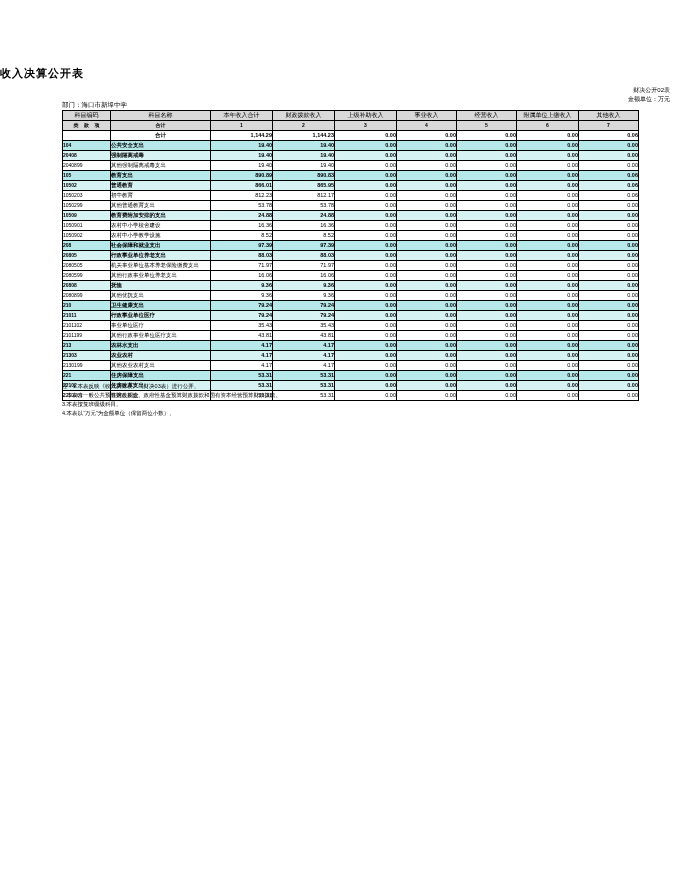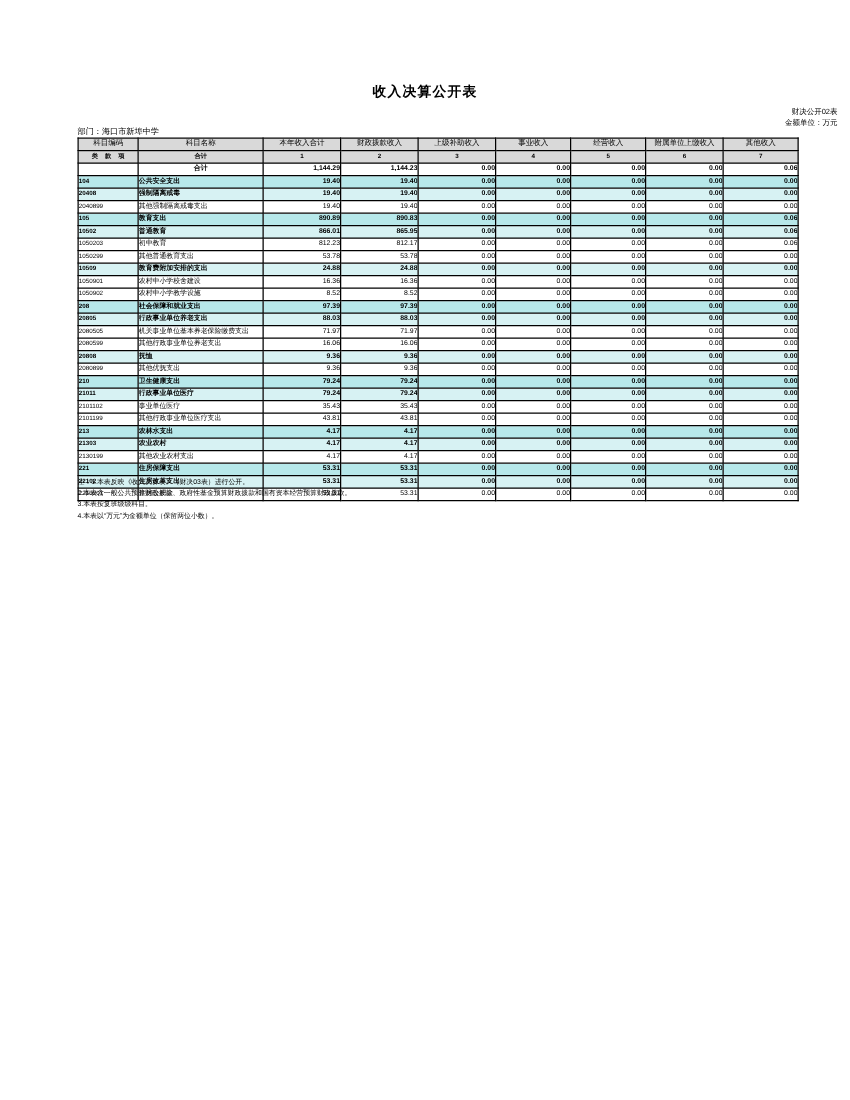--- a/index.html
+++ b/index.html
@@ -7,21 +7,21 @@
     width:680px;height:880px;
     background:#ffffff;
     font-family:"Liberation Sans","DejaVu Sans",sans-serif;
     color:#000;
     overflow:hidden;
   }
   .page{position:relative;width:680px;height:880px;}
 
   .doc-title{
     position:absolute;left:0;top:66px;width:680px;
-    text-align:center;font-size:11px;font-weight:bold;letter-spacing:1px;
+    text-align:left;font-size:11px;font-weight:bold;letter-spacing:1px;
   }
   .meta-right{
     position:absolute;right:10px;top:86px;text-align:right;font-size:6px;line-height:9px;
   }
   .dept-line{
     position:absolute;left:62px;top:101px;font-size:6.5px;
   }
 
   table.main{
     position:absolute;left:62px;top:110px;

